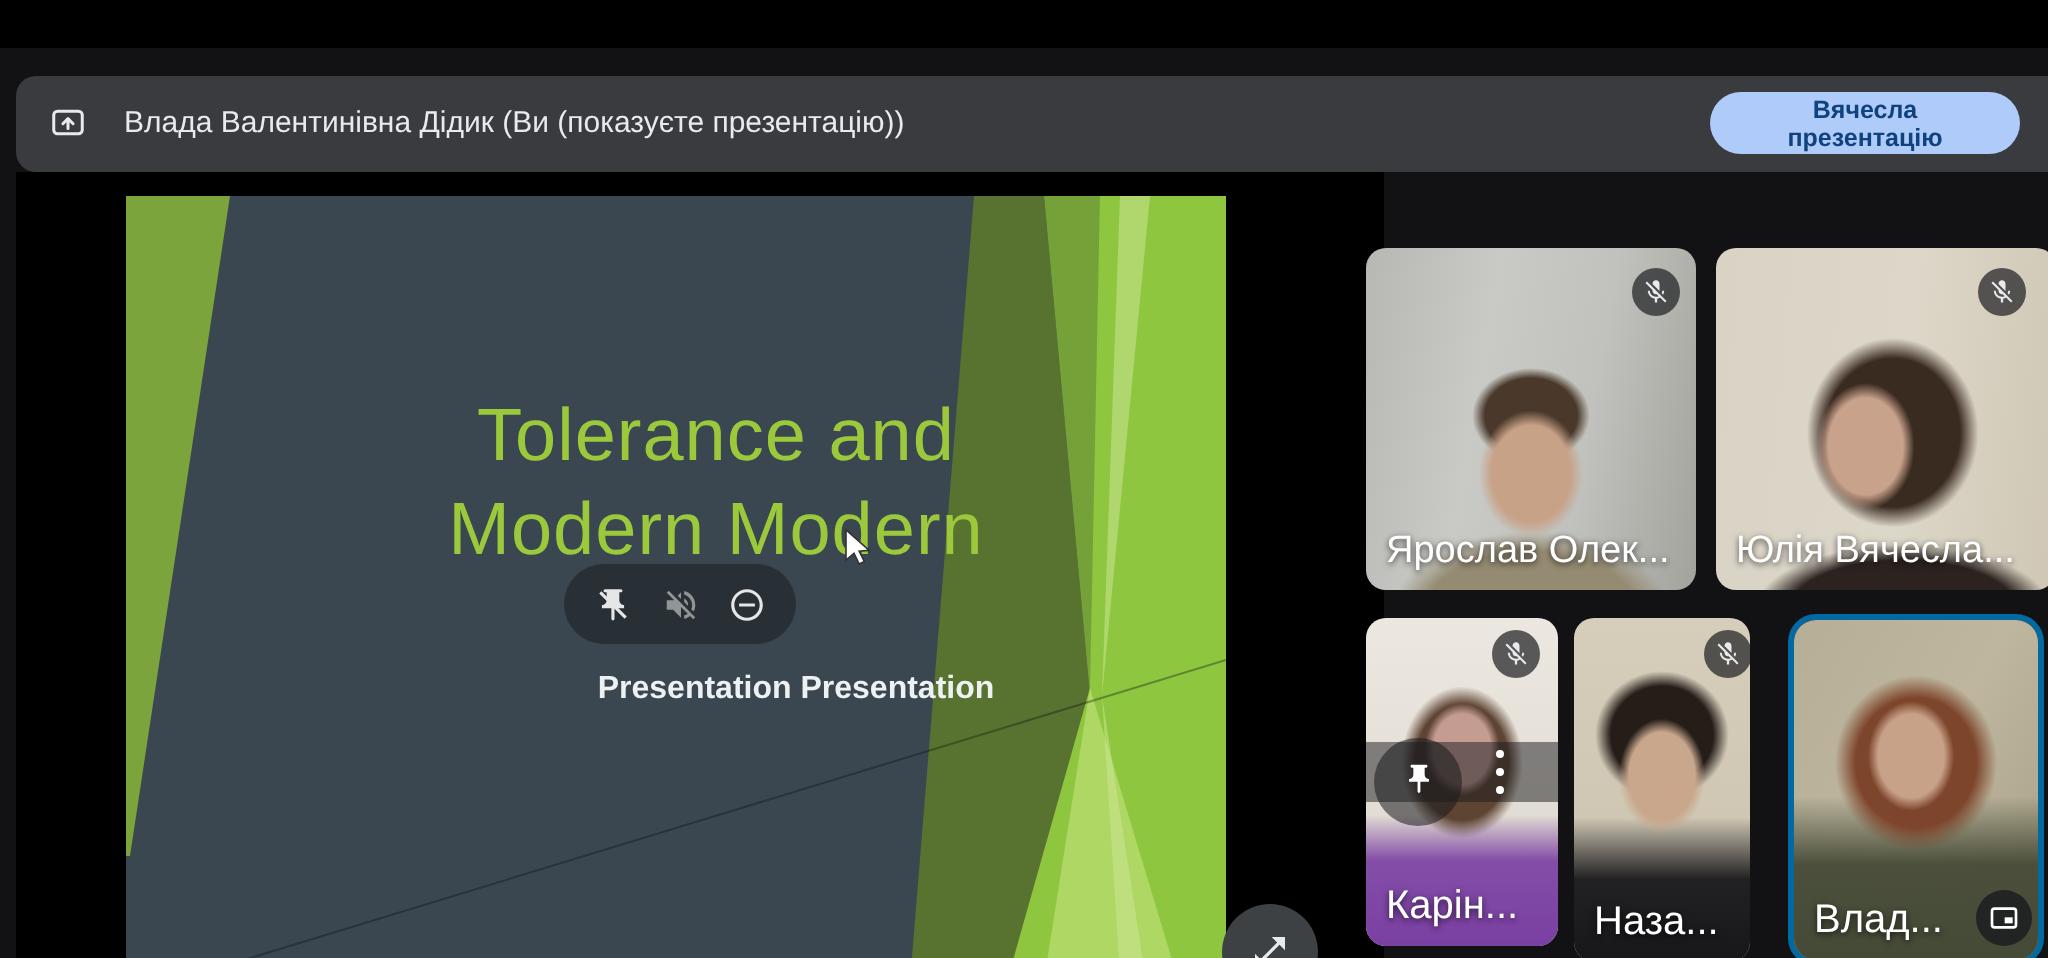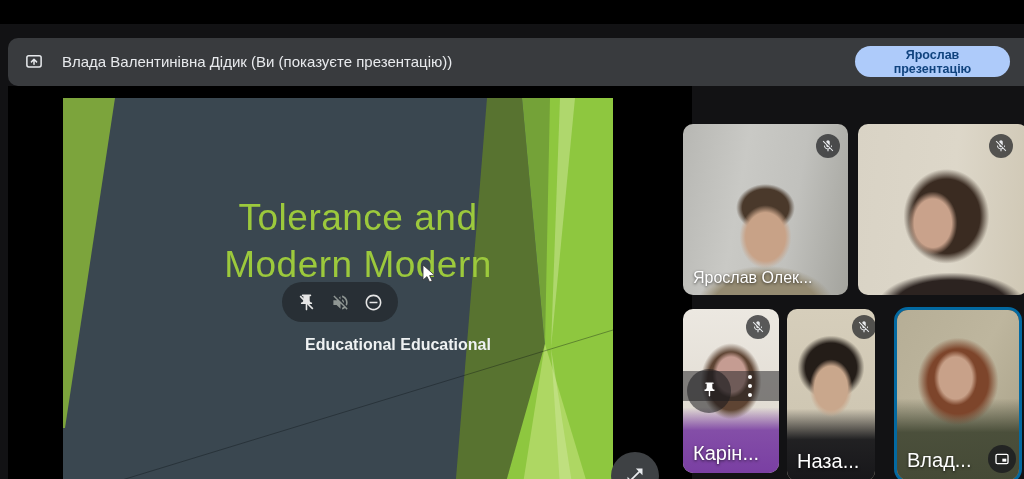--- a/index.html
+++ b/index.html
@@ -67,21 +67,21 @@
       radial-gradient(44px 42px at 50% 34%, #241d18 58%, rgba(36,29,24,0) 76%),
       linear-gradient(180deg, rgba(0,0,0,0) 58%, rgba(24,24,27,.95) 76%, #17171a 100%),
       linear-gradient(180deg,#d6cebb 0%,#cfc7b3 60%,#c4bba6 100%);}
   .v5{background:
       radial-gradient(30px 38px at 48% 40%, #c8a189 55%, rgba(200,161,137,0) 72%),
       radial-gradient(52px 56px at 50% 42%, #7d452b 58%, rgba(125,69,43,0) 78%),
       linear-gradient(180deg, rgba(0,0,0,0) 52%, rgba(69,74,54,.95) 72%, #454a36 100%),
       linear-gradient(120deg,#b6ae96 0%,#beb69e 50%,#a79f86 100%);}
   .name{position:absolute;left:10px;bottom:8px;color:#fff;font-weight:500;white-space:nowrap;
        text-shadow:0 1px 3px rgba(0,0,0,.7);}
-  .t1 .name,.t2 .name{font-size:16px;}
+  .t1 .name,.t2 .name{font-size:19px;}
   .t3 .name,.t4 .name,.t5 .name{font-size:20px;}
   .mic{position:absolute;width:24px;height:24px;border-radius:50%;background:rgba(32,33,36,.72);
        display:flex;align-items:center;justify-content:center;}
   .mic svg{width:14px;height:14px;}
   .t1 .mic{left:133px;top:10px;} .t2 .mic{left:131px;top:10px;}
   .t3 .mic{left:63px;top:6px;}  .t4 .mic{left:65px;top:6px;}
 
   
   .hoverband{position:absolute;left:0;top:62px;width:100%;height:30px;background:rgba(25,26,29,.5);}
   .hovercircle{position:absolute;left:4px;top:60px;width:44px;height:44px;border-radius:50%;
@@ -101,42 +101,42 @@
 
   <div class="presenter-bar">
     <span class="pb-icon">
       <svg viewBox="0 0 24 24">
           <rect x="2.5" y="3.5" width="19" height="15" rx="2.5" fill="none" stroke="#e8eaed" stroke-width="2"></rect>
           <path d="M12 15V8.6M8.6 11.8L12 8.4l3.4 3.4" fill="none" stroke="#e8eaed" stroke-width="2" stroke-linecap="round" stroke-linejoin="round"></path>
         </svg>
     </span>
     <span class="pb-label">Влада Валентинівна Дідик (Ви (показуєте презентацію))</span>
     <button class="stop-btn">
-      <span>Ярослав</span>
+      <span>Вячесла</span>
       <span>презентацію</span>
     </button>
   </div>
 
   <div class="stage">
     <div class="slide">
       <svg class="shapes" viewBox="0 0 550 405" preserveAspectRatio="none">
         <polygon points="0,0 52,0 2,330 0,330" fill="#7ca43c"></polygon>
         <polygon points="424,0 459,0 482,250 437,405 391,405" fill="#5a762e" opacity="0.95"></polygon>
         <polygon points="459,0 487,0 492,250 482,250" fill="#74a238"></polygon>
         <polygon points="487,0 550,0 550,405 437,405 482,246" fill="#8ec73f"></polygon>
         <polygon points="482,246 530,405 457,405" fill="#b4d96a" opacity="0.85"></polygon>
         <polygon points="497,0 512,0 488,250" fill="#cfe79b" opacity="0.5"></polygon>
         <polygon points="488,250 512,405 498,405" fill="#cfe79b" opacity="0.5"></polygon>
         <line x1="0" y1="400" x2="550" y2="232" stroke="rgba(10,15,18,0.35)" stroke-width="1"></line>
       </svg>
       <div class="slide-title">
         <div>Tolerance and</div>
         <div>Modern Modern</div>
       </div>
-      <div class="slide-sub">Educational Educational</div>
+      <div class="slide-sub">Presentation Presentation</div>
     </div>
   </div>
 
   <div class="tilebar">
     <button class="icn">
       <svg viewBox="0 0 24 24">
           <path fill="#e6e6e6" d="M16 9V4h1c.55 0 1-.45 1-1s-.45-1-1-1H7c-.55 0-1 .45-1 1s.45 1 1 1h1v5c0 1.66-1.34 3-3 3v2h5.97v7l1 1 1-1v-7H19v-2c-1.66 0-3-1.34-3-3z"></path>
           <line x1="4" y1="4" x2="20" y2="20" stroke="#e6e6e6" stroke-width="2"></line>
         </svg>
     </button>
@@ -174,20 +174,21 @@
     <span class="name">Ярослав Олек...</span>
   </div>
 
   <div class="tile t2">
     <div class="video v2"></div>
     <span class="mic">
       <svg viewBox="0 0 24 24">
           <path fill="#e8eaed" d="M19 11h-1.7c0 .74-.16 1.43-.43 2.05l1.23 1.23c.56-.98.9-2.09.9-3.28zM14.98 11.17c0-.06.02-.11.02-.17V5c0-1.66-1.34-3-3-3S9 3.34 9 5v.18l5.98 5.99zM4.27 3L3 4.27l6.01 6.01V11c0 1.66 1.33 3 2.99 3 .22 0 .44-.03.65-.08l1.66 1.66c-.71.33-1.5.52-2.31.52-2.76 0-5.3-2.1-5.3-5.1H5c0 3.41 2.72 6.23 6 6.72V21h2v-3.28c.91-.13 1.77-.45 2.54-.9L19.73 21 21 19.73 4.27 3z"></path>
         </svg>
     </span>
+    <span class="name">Юлія Вячесла...</span>
   </div>
 
   <div class="tile t3">
     <div class="video v3"></div>
     <span class="mic">
       <svg viewBox="0 0 24 24">
           <path fill="#e8eaed" d="M19 11h-1.7c0 .74-.16 1.43-.43 2.05l1.23 1.23c.56-.98.9-2.09.9-3.28zM14.98 11.17c0-.06.02-.11.02-.17V5c0-1.66-1.34-3-3-3S9 3.34 9 5v.18l5.98 5.99zM4.27 3L3 4.27l6.01 6.01V11c0 1.66 1.33 3 2.99 3 .22 0 .44-.03.65-.08l1.66 1.66c-.71.33-1.5.52-2.31.52-2.76 0-5.3-2.1-5.3-5.1H5c0 3.41 2.72 6.23 6 6.72V21h2v-3.28c.91-.13 1.77-.45 2.54-.9L19.73 21 21 19.73 4.27 3z"></path>
         </svg>
     </span>
     <span class="hoverband"></span>

